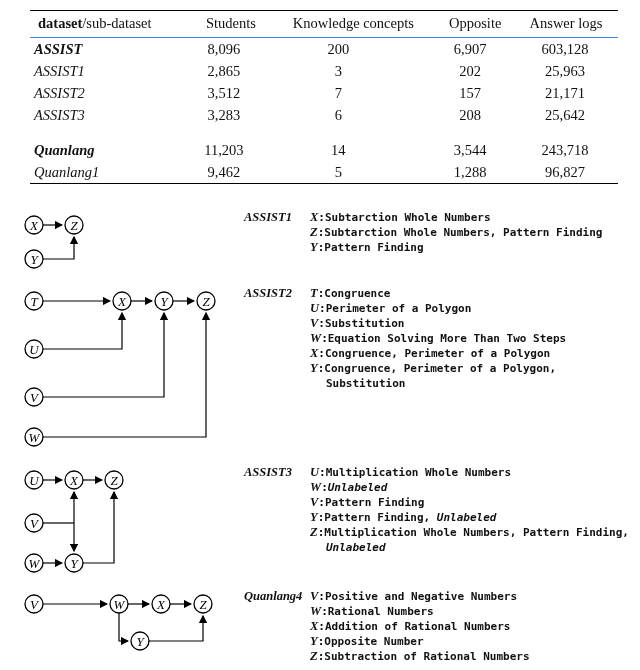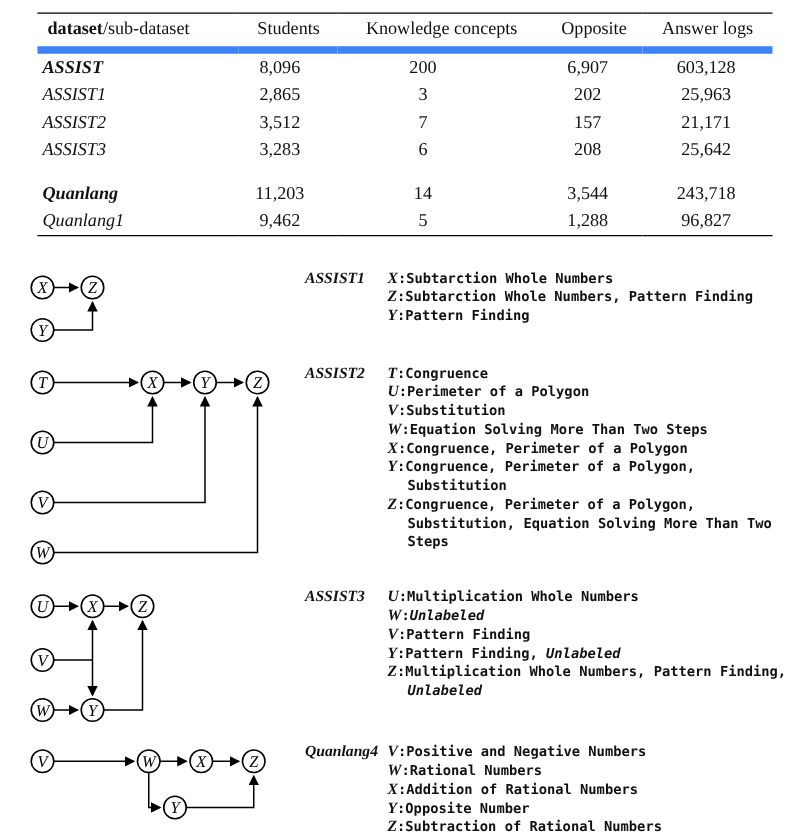--- a/index.html
+++ b/index.html
@@ -1,21 +1,21 @@
 <!DOCTYPE html>
 <html><head>
 <meta charset="utf-8">
 <style>
   html,body{margin:0;padding:0;background:#ffffff;}
   body{width:640px;height:670px;font-family:"Liberation Serif",serif;color:#111;overflow:hidden;}
 
   
   .stats-table{border-collapse:collapse;margin:10px 22px 0 30px;width:588px;
     border-top:1.6px solid #000;border-bottom:1.6px solid #000;font-size:14.5px;}
-  .stats-table th{border-bottom:6px solid #3b82f6;padding:4px 4px 5px 4px;font-weight:normal;}
+  .stats-table th{border-bottom:1px solid #3b82f6;padding:4px 4px 5px 4px;font-weight:normal;}
   .stats-table th.c{text-align:center;}
   .stats-table th.l{text-align:left;padding-left:8px;}
   .stats-table td{padding:2.5px 4px;}
   .name-cell{text-align:left;padding-left:8px;font-style:italic;}
   .emph .name-cell{font-weight:bold;}
   .num{text-align:center;}
   td.students{padding-right:18px;}
   td.concepts{padding-right:34px;}
   td.questions{padding-right:14px;}
   td.logs{padding-right:6px;}
@@ -157,21 +157,20 @@
       <text class="node-letter" x="20" y="155.5" text-anchor="middle">W</text>
     </svg>
     <div class="legend">
       <span class="lg-title">ASSIST2</span>
       <div class="lg-entry"><span class="lg-node">T</span><span>:</span><span>Congruence</span></div>
       <div class="lg-entry"><span class="lg-node">U</span><span>:</span><span>Perimeter of a Polygon</span></div>
       <div class="lg-entry"><span class="lg-node">V</span><span>:</span><span>Substitution</span></div>
       <div class="lg-entry"><span class="lg-node">W</span><span>:</span><span>Equation Solving More Than Two Steps</span></div>
       <div class="lg-entry"><span class="lg-node">X</span><span>:</span><span>Congruence, Perimeter of a Polygon</span></div>
       <div class="lg-entry"><span class="lg-node">Y</span><span>:</span><span>Congruence, Perimeter of a Polygon, Substitution</span></div>
-      <div class="lg-entry"><span class="lg-node">Z</span><span>:</span><span>Congruence, Perimeter of a Polygon, Substitution, Equation Solving More Than Two Steps</span></div>
     </div>
   </div>
 
   <div class="diagram-row">
     <svg class="diagram-svg" width="230" height="110" viewBox="0 0 230 110">
       <defs>
           <marker id="ar3" markerWidth="7" markerHeight="7" refX="6" refY="3.5" orient="auto">
             <path d="M0,0L7,3.5L0,7Z" fill="#000"></path>
           </marker>
         </defs>

